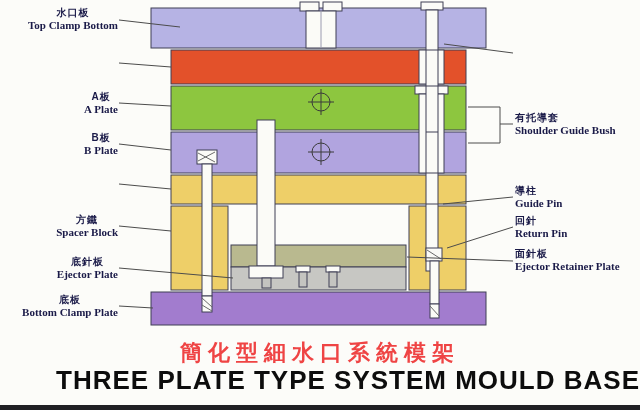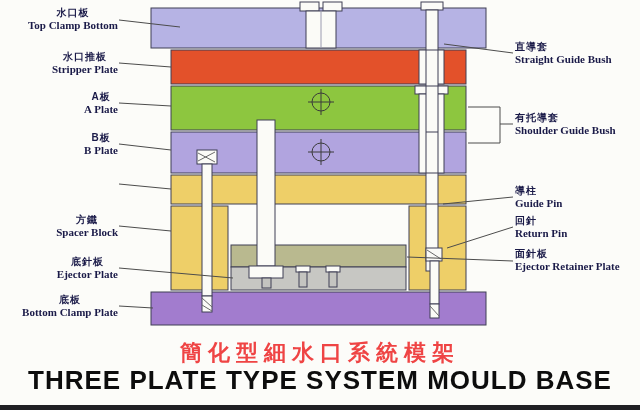--- a/index.html
+++ b/index.html
@@ -6,21 +6,21 @@
   body{width:640px;height:410px;background:#fcfcf9;font-family:"Liberation Sans",sans-serif;}
   .screen{position:relative;width:640px;height:410px;overflow:hidden;background:#fcfcf9;}
   svg{position:absolute;top:0;left:0;}
   .label{position:absolute;white-space:nowrap;line-height:13px;text-align:center;}
   .label.left{right:522px;}
   .label.right{left:515px;text-align:left;}
   .label .zh{font-weight:bold;font-size:10px;letter-spacing:1px;color:#1a1a48;font-family:"Liberation Sans",sans-serif;}
   .label .en{font-weight:bold;font-size:11px;color:#1a1a48;font-family:"Liberation Serif",serif;}
   .title-zh{position:absolute;top:338px;left:0;width:640px;text-align:center;
             font:bold 22px "Liberation Sans",sans-serif;letter-spacing:6px;color:#ef4444;}
-  .title-en{position:absolute;top:365px;left:0;width:640px;text-align:center;
+  .title-en{position:absolute;top:365px;left:0;width:640px;text-align:right;
             font:bold 26px "Liberation Sans",sans-serif;letter-spacing:1px;color:#0d0d0d;}
   .page-edge{position:absolute;left:0;bottom:0;width:640px;height:5px;background:#202024;}
 </style>
 </head>
 <body>
 
 <div class="screen">
 
   <svg width="640" height="410" viewBox="0 0 640 410">
 
@@ -109,24 +109,20 @@
       <line x1="513" y1="197" x2="443" y2="204"></line>
       <line x1="513" y1="227" x2="447" y2="248"></line>
       <line x1="513" y1="261" x2="407" y2="257"></line>
     </g>
   </svg>
 
   <div class="label left" style="top:6px">
     <div class="zh">水口板</div>
     <div class="en">Top Clamp Bottom</div>
   </div>
-  <div class="label left" style="top:50px">
-    <div class="zh">水口推板</div>
-    <div class="en">Stripper Plate</div>
-  </div>
   <div class="label left" style="top:90px">
     <div class="zh">A板</div>
     <div class="en">A Plate</div>
   </div>
   <div class="label left" style="top:131px">
     <div class="zh">B板</div>
     <div class="en">B Plate</div>
   </div>
   <div class="label left" style="top:213px">
     <div class="zh">方鐵</div>
@@ -134,24 +130,20 @@
   </div>
   <div class="label left" style="top:255px">
     <div class="zh">底針板</div>
     <div class="en">Ejector Plate</div>
   </div>
   <div class="label left" style="top:293px">
     <div class="zh">底板</div>
     <div class="en">Bottom Clamp Plate</div>
   </div>
 
-  <div class="label right" style="top:40px">
-    <div class="zh">直導套</div>
-    <div class="en">Straight Guide Bush</div>
-  </div>
   <div class="label right" style="top:111px">
     <div class="zh">有托導套</div>
     <div class="en">Shoulder Guide Bush</div>
   </div>
   <div class="label right" style="top:184px">
     <div class="zh">導柱</div>
     <div class="en">Guide Pin</div>
   </div>
   <div class="label right" style="top:214px">
     <div class="zh">回針</div>

